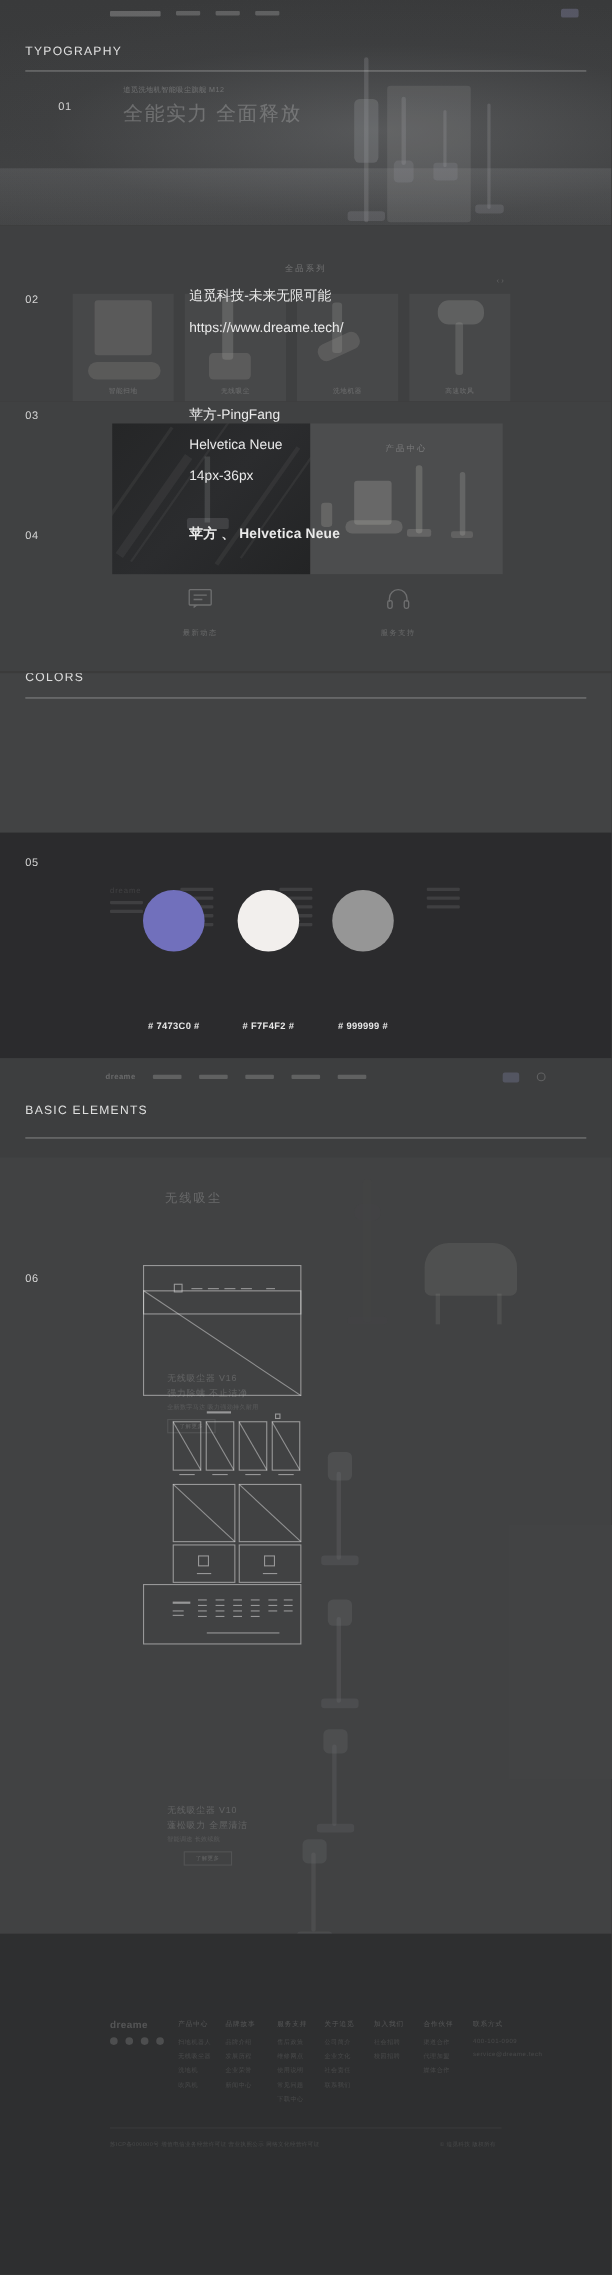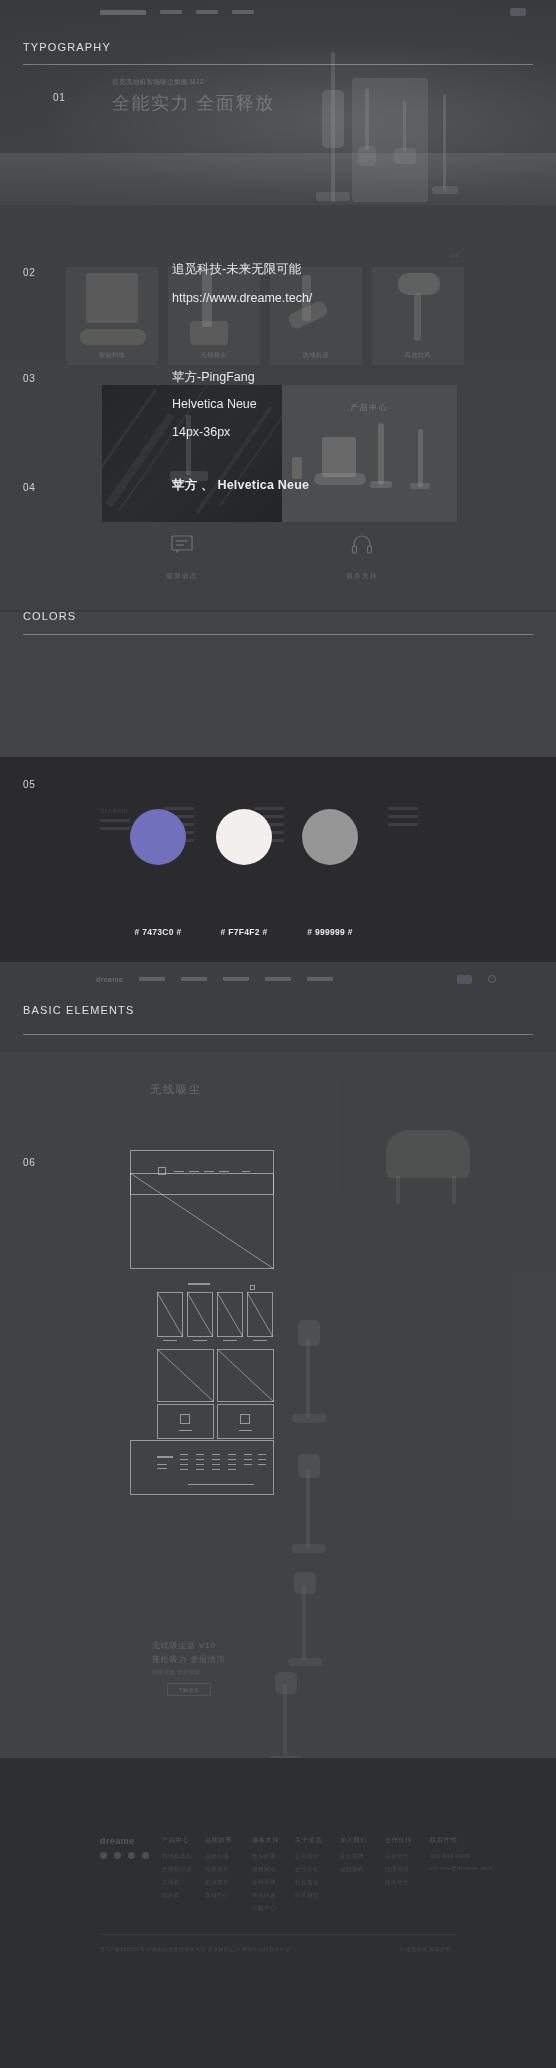--- a/index.html
+++ b/index.html
@@ -196,20 +196,21 @@
   <div class="sect-head" style="top:37px;">
     <span class="t">TYPOGRAPHY</span>
   </div>
   <div class="rule" style="top:64px;"></div>
 
   <div class="idx" style="top:92px;margin-left:30px;">01</div>
 </div>
 
 <div class="band b2">
   <div class="shot">
+    <div class="cap">全品系列</div>
     <div class="arrows">‹ ›</div>
 
     <div class="pcard" style="left:66px;">
       <div style="position:absolute;left:20px;top:6px;width:52px;height:50px;background:rgba(210,208,200,.14);border-radius:3px;"></div>
       <div style="position:absolute;left:14px;top:62px;width:66px;height:16px;background:rgba(190,188,182,.16);border-radius:8px;"></div>
       <span class="lbl">智能扫地</span>
     </div>
     <div class="pcard" style="left:168px;">
       <div style="position:absolute;left:34px;top:4px;width:10px;height:56px;background:rgba(200,198,195,.20);border-radius:3px;"></div>
       <div style="position:absolute;left:22px;top:54px;width:38px;height:24px;background:rgba(186,184,180,.18);border-radius:4px;"></div>
@@ -351,20 +352,26 @@
   <div class="shot">
     <div class="cn-title" style="left:150px;top:30px;">无线吸尘</div>
 
     <div style="position:absolute;left:330px;top:20px;width:8px;height:130px;background:rgba(70,70,72,.38);border-radius:3px;"></div>
     <div style="position:absolute;left:322px;top:42px;width:24px;height:16px;background:rgba(70,70,72,.34);border-radius:10px;"></div>
     <div style="position:absolute;left:316px;top:145px;width:36px;height:7px;background:rgba(70,70,72,.34);border-radius:3px;"></div>
     <div style="position:absolute;left:386px;top:78px;width:84px;height:48px;background:rgba(190,188,182,.12);border-radius:22px 22px 6px 6px;"></div>
     <div style="position:absolute;left:396px;top:124px;width:4px;height:28px;background:rgba(180,178,172,.12);"></div>
     <div style="position:absolute;left:452px;top:124px;width:4px;height:28px;background:rgba(180,178,172,.12);"></div>
 
+    <div class="gblk" style="left:152px;top:195px;">
+      <div class="h1">无线吸尘器 V16</div>
+      <div class="h2">强力除螨 不止洁净</div>
+      <div class="p">全新数字马达 吸力强劲持久耐用</div>
+      <div class="btn">了解更多</div>
+    </div>
     <div class="gblk" style="left:152px;top:588px;">
       <div class="h1">无线吸尘器 V10</div>
       <div class="h2">蓬松吸力 全屋清洁</div>
       <div class="p">智能调速 长效续航</div>
       <div class="btn" style="margin:0 auto;">了解更多</div>
     </div>
 
     <div class="vac" style="left:292px;top:268px;width:34px;height:104px;opacity:.55;">
       <span class="rod" style="left:14px;top:18px;width:4px;height:80px;"></span>
       <span class="body" style="left:6px;top:0;width:22px;height:26px;"></span>

